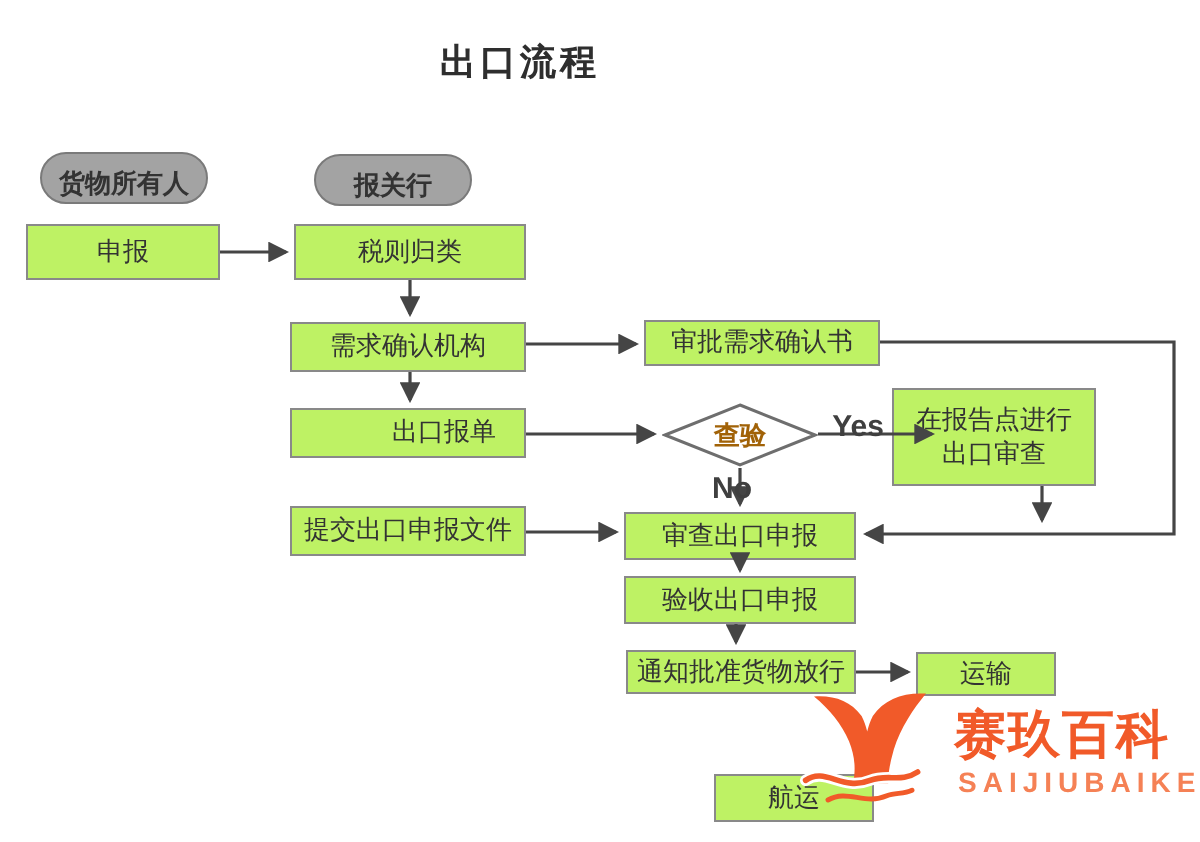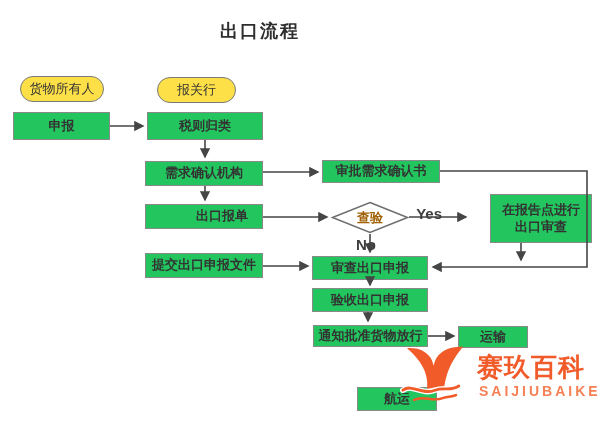--- a/index.html
+++ b/index.html
@@ -1,25 +1,25 @@
 <!DOCTYPE html>
 <html><head>
 <meta charset="utf-8">
 <style>
   html,body{margin:0;padding:0;}
   body{font-family:"Liberation Sans", sans-serif;}
   .canvas{position:relative;width:600px;height:421px;background:#ffffff;overflow:hidden;border-radius:23px;}
   .title{position:absolute;left:190px;top:19px;width:140px;text-align:center;
          font-size:18px;font-weight:bold;color:#2e2e2e;letter-spacing:2px;z-index:3;}
-  .pill{position:absolute;background:#fde047;border:1.5px solid #7a7a7a;border-radius:14px;
-        display:flex;align-items:center;justify-content:center;
-        font-weight:normal;color:#333;z-index:2;box-sizing:border-box;}
-  .box{position:absolute;background:#22c55e;border:1.5px solid #898989;
+  .pill{position:absolute;background:#a3a3a3;border:1.5px solid #7a7a7a;border-radius:14px;
+        display:flex;align-items:flex-end;justify-content:center;
+        font-weight:bold;color:#333;z-index:2;box-sizing:border-box;}
+  .box{position:absolute;background:#bef264;border:1.5px solid #898989;
        display:flex;align-items:center;justify-content:center;text-align:center;
-       font-weight:bold;color:#333;font-size:13px;z-index:2;box-sizing:border-box;line-height:1.3;}
+       font-weight:normal;color:#333;font-size:13px;z-index:2;box-sizing:border-box;line-height:1.3;}
   .edge-label{position:absolute;font-size:15px;font-weight:bold;color:#3f3f3f;z-index:4;text-align:right;}
   .connectors{position:absolute;left:0;top:0;z-index:3;pointer-events:none;}
   .diamond-wrap{position:absolute;left:331px;top:201px;width:78px;height:33px;z-index:2;}
   .diamond-wrap svg{position:absolute;left:0;top:0;}
   .diamond-label{position:absolute;left:0;top:0;width:78px;height:33px;display:flex;
                  align-items:center;justify-content:center;font-size:13px;font-weight:bold;color:#a16207;}
   .logo{position:absolute;left:395px;top:342px;width:200px;height:75px;z-index:6;}
   .logo-whale{position:absolute;left:5px;top:2px;}
   .logo-zh{position:absolute;left:82px;top:8px;font-size:26px;font-weight:bold;
            color:#f15a29;letter-spacing:1px;white-space:nowrap;}
@@ -50,21 +50,21 @@
   </div>
   <div class="box" style="left:145px;top:161px;width:118px;height:25px;">
     <span>需求确认机构</span>
   </div>
   <div class="box" style="left:145px;top:204px;width:118px;height:25px;padding-left:36px;">
     <span>出口报单</span>
   </div>
   <div class="box" style="left:322px;top:160px;width:118px;height:23px;">
     <span>审批需求确认书</span>
   </div>
-  <div class="box" style="left:490px;top:194px;width:102px;height:49px;padding:2px 8px;">
+  <div class="box" style="left:446px;top:194px;width:102px;height:49px;padding:2px 8px;">
     <span>在报告点进行出口审查</span>
   </div>
   <div class="box" style="left:145px;top:253px;width:118px;height:25px;">
     <span>提交出口申报文件</span>
   </div>
   <div class="box" style="left:312px;top:256px;width:116px;height:24px;">
     <span>审查出口申报</span>
   </div>
   <div class="box" style="left:312px;top:288px;width:116px;height:24px;">
     <span>验收出口申报</span>

